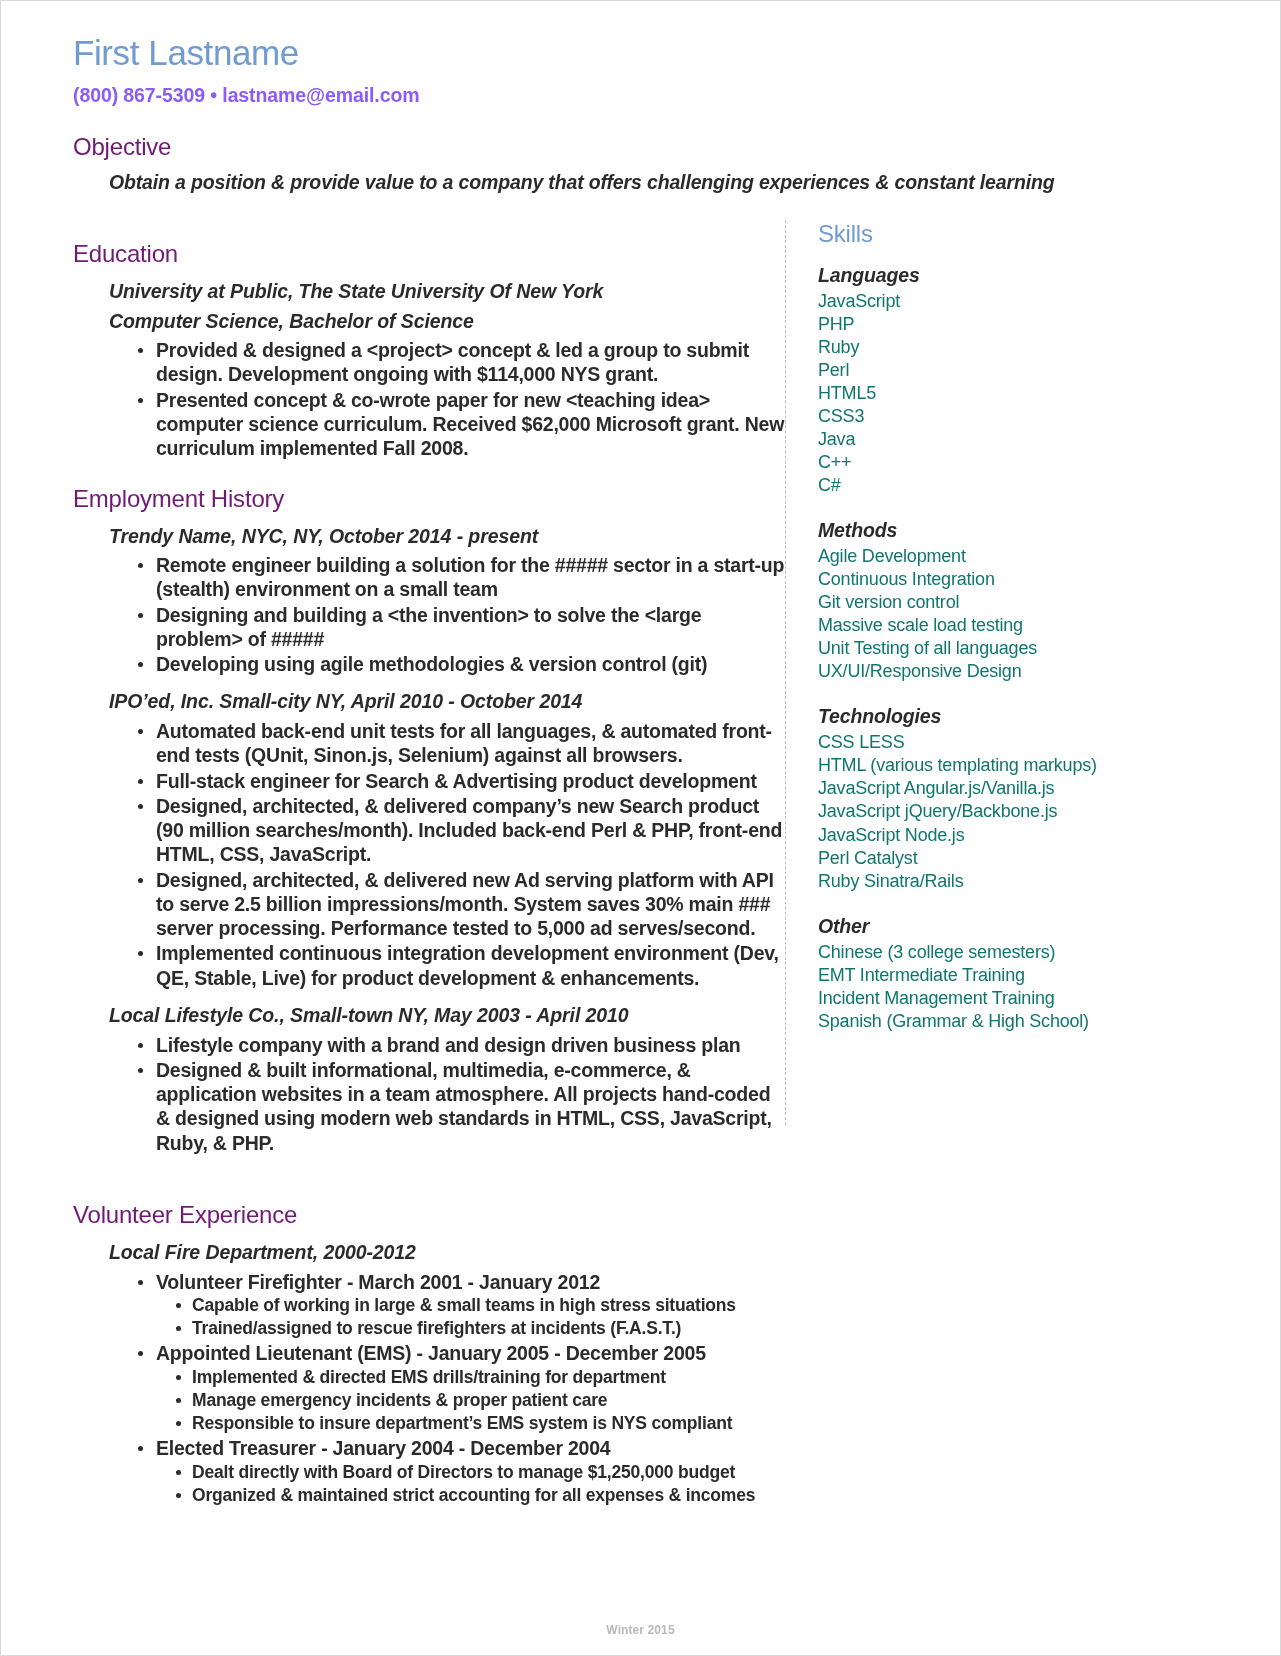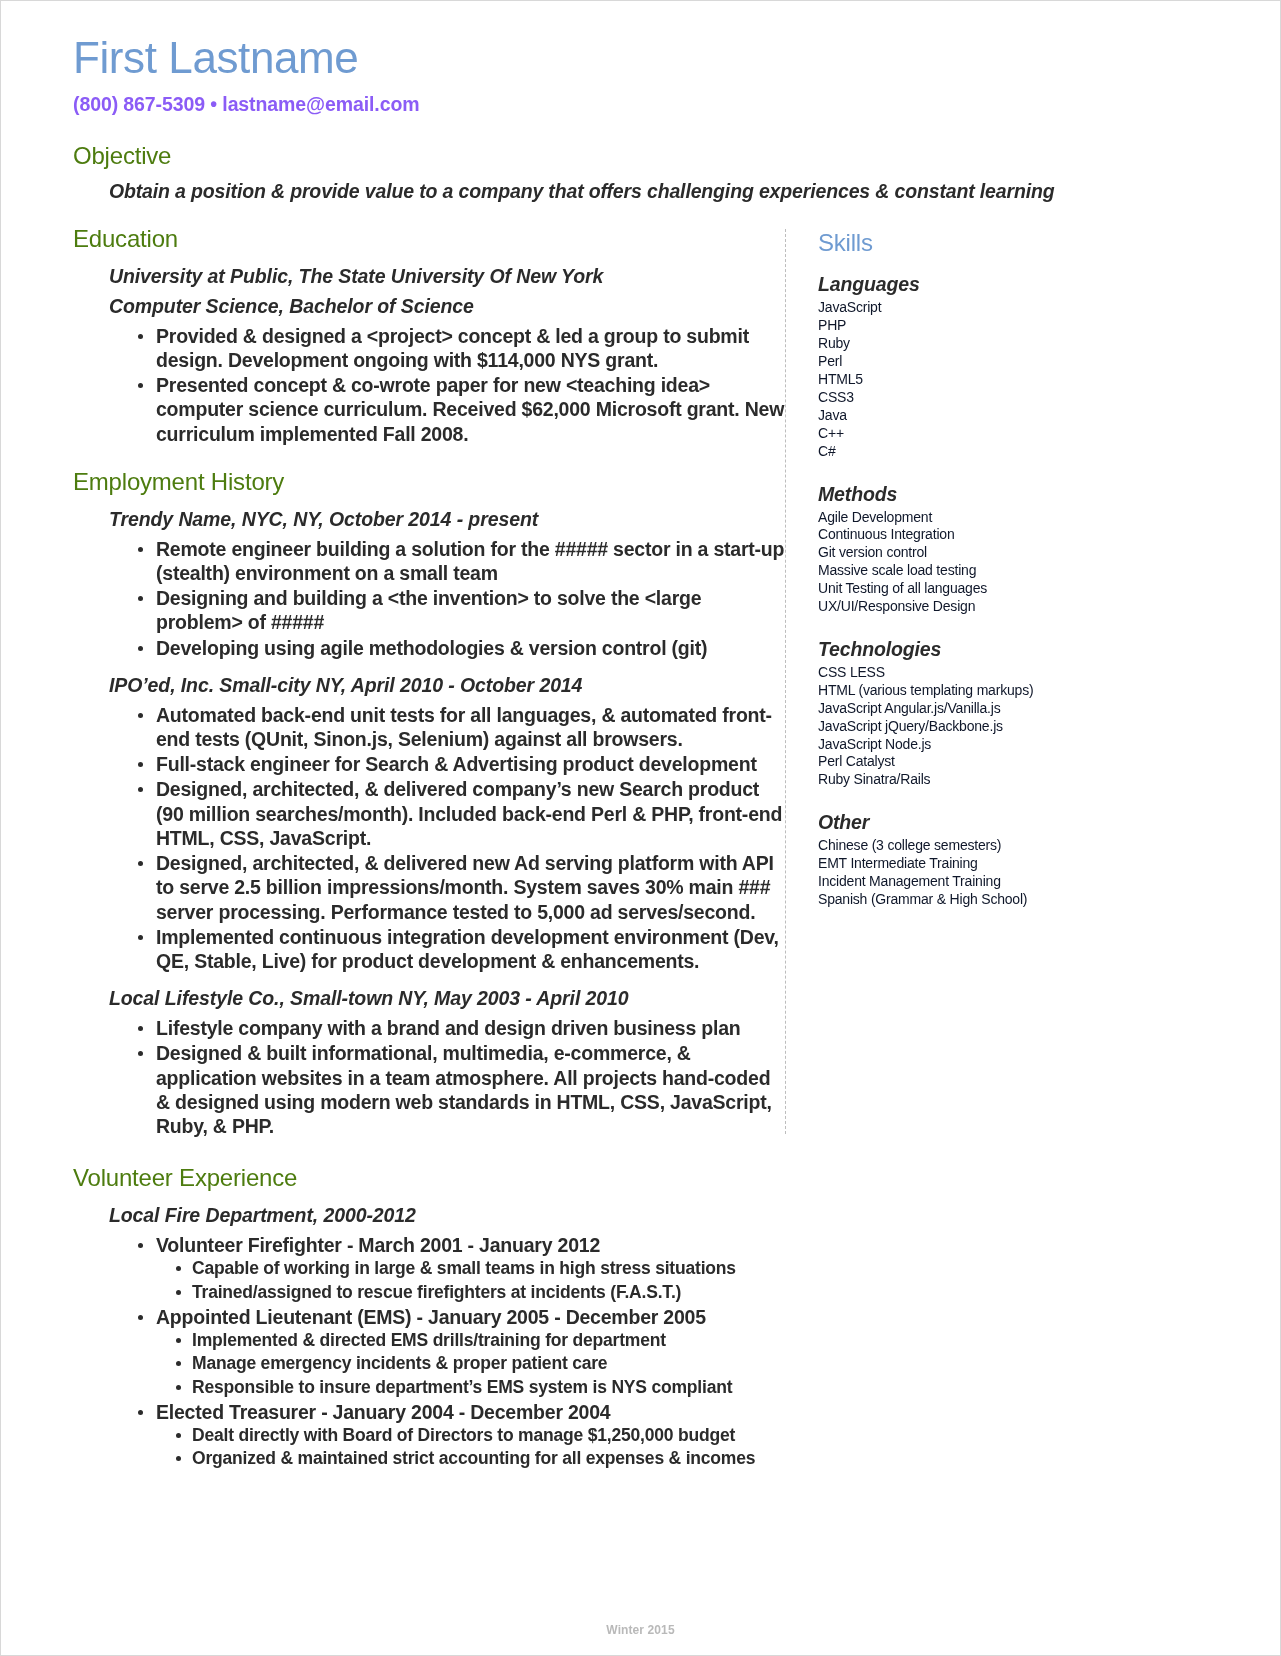--- a/index.html
+++ b/index.html
@@ -21,41 +21,42 @@
     position: absolute;
     left: 72px;
     top: 34px;
     right: 60px;
     bottom: 0;
   }
 
   
   .name {
     color: #6f9bd1;
-    font-size: 44px;
+    font-size: 35px;
     font-weight: 400;
     letter-spacing: -0.4px;
     line-height: 1.05;
     margin-bottom: 12px;
   }
   .contact {
     color: #8b5cf6;
     font-size: 19.5px;
     font-weight: bold;
     letter-spacing: -0.1px;
     margin-bottom: 26px;
   }
 
   
   .sec-h {
-    color: #4d7c0f;
+    color: #701a75;
     font-size: 24px;
     font-weight: 500;
     letter-spacing: -0.2px;
     margin-bottom: 9px;
+    margin-top: 24px;
   }
 
   
   .blk { padding-left: 36px; }
   .subh {
     color: #2b2b2b;
     font-size: 19.5px;
     font-weight: bold;
     font-style: italic;
     line-height: 1.52;
@@ -143,22 +144,22 @@
   .skill-group { margin-bottom: 22px; }
   .skill-title {
     color: #2b2b2b;
     font-size: 19.5px;
     font-weight: bold;
     font-style: italic;
     letter-spacing: -0.15px;
     margin-bottom: 3px;
   }
   .skill-item {
-    color: #0f172a;
-    font-size: 14px;
+    color: #0f766e;
+    font-size: 18px;
     font-weight: 400;
     line-height: 1.28;
     letter-spacing: -0.2px;
   }
 
   
   .vol-wrap { margin-top: 4px; }
 
   .footer {
     position: absolute;

